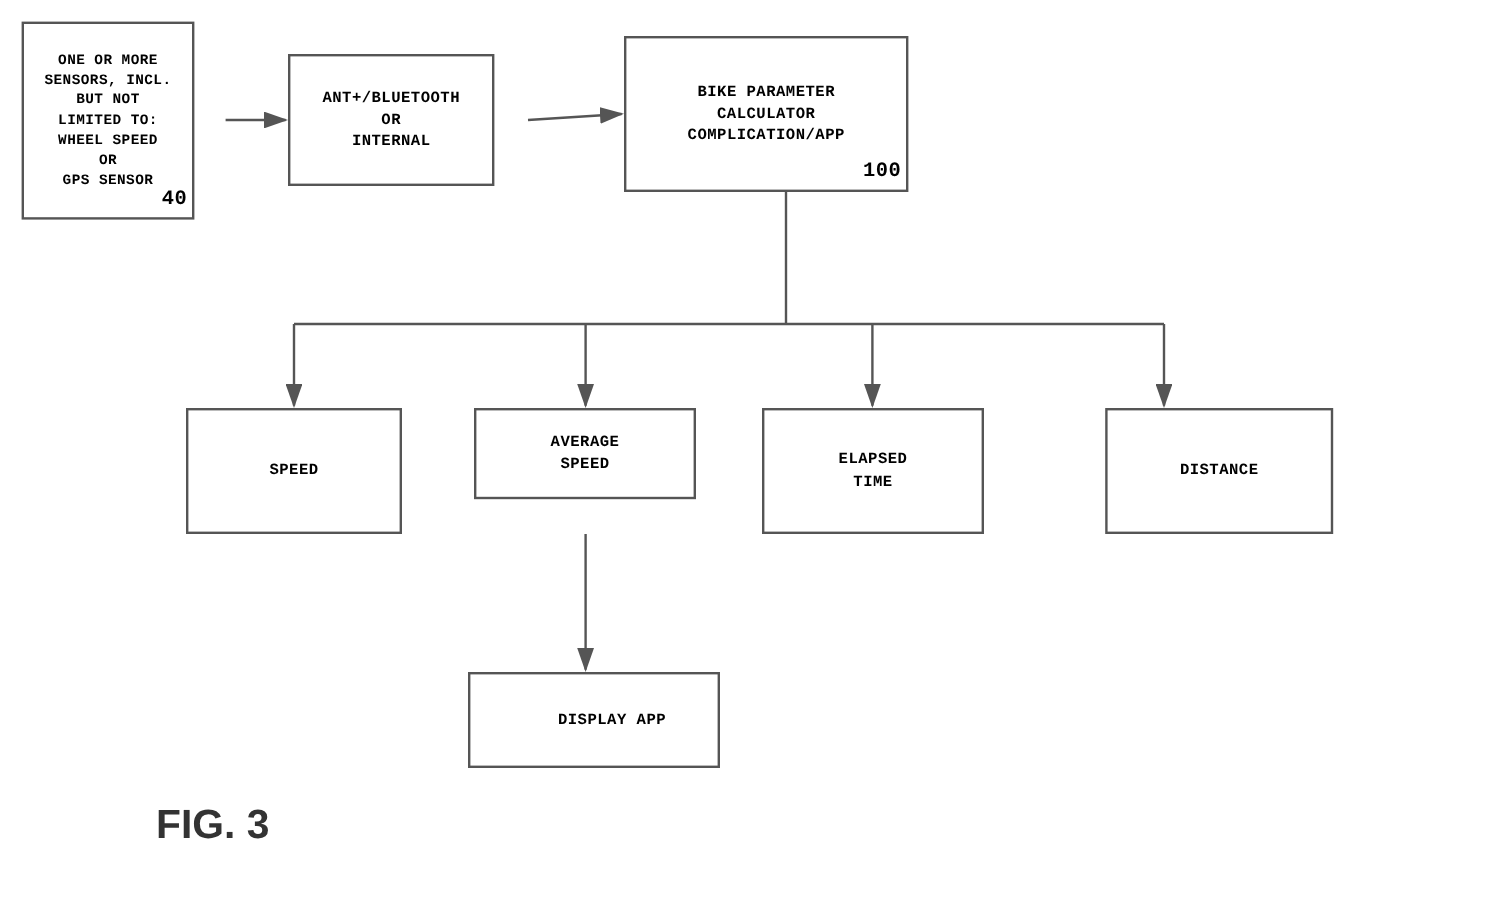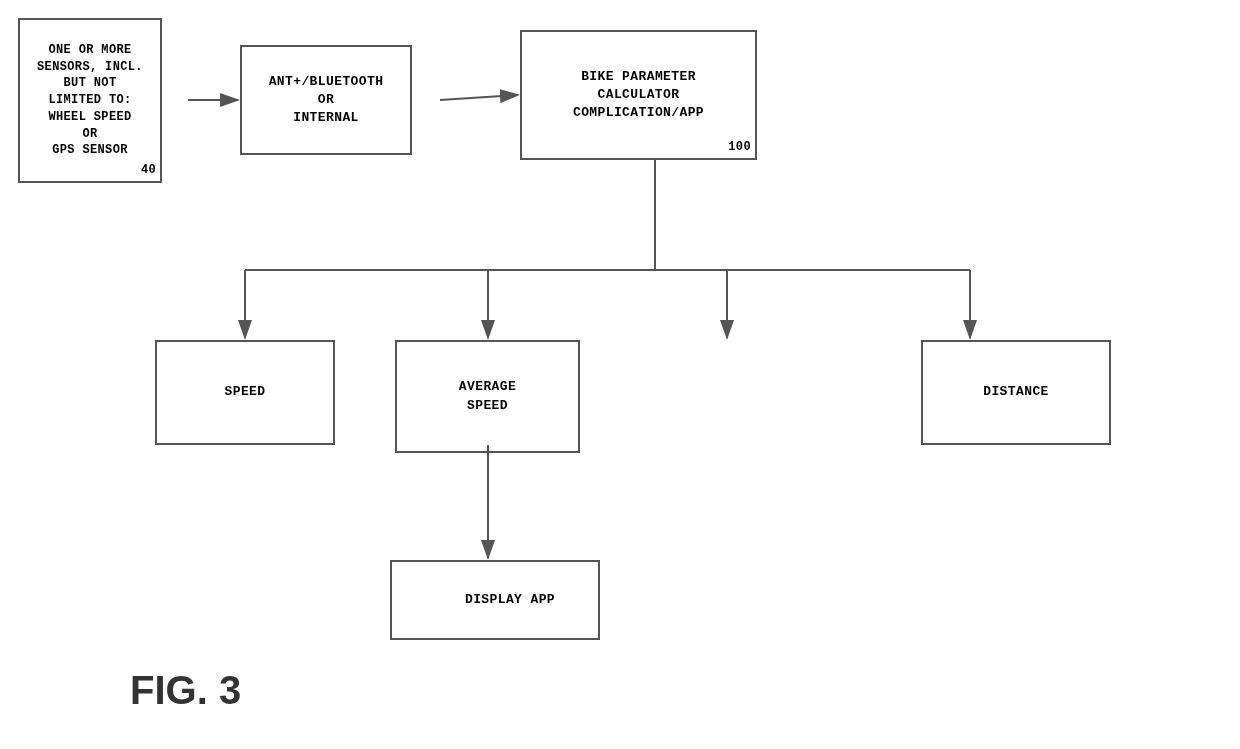--- a/index.html
+++ b/index.html
@@ -27,39 +27,39 @@
       justify-content: center;
       text-align: center;
       font-size: 13px;
       font-weight: bold;
       letter-spacing: 0.03em;
       line-height: 1.4;
     }
 
     .label-num {
       position: absolute;
-      font-size: 12px;
+      font-size: 17px;
       font-weight: bold;
       bottom: 2px;
       right: 4px;
     }
 
     
     .arrows-svg {
       position: absolute;
       top: 0;
       left: 0;
       width: 1240px;
       height: 749px;
       pointer-events: none;
     }
 
     .fig-label {
       position: absolute;
-      font-size: 40px;
+      font-size: 34px;
       font-weight: bold;
       font-family: Arial, sans-serif;
       color: #333;
     }
   </style>
 </head>
 <body>
 
 <div class="diagram-container">
 
@@ -74,24 +74,27 @@
 
   <div class="box" style="left:520px; top:30px; width:237px; height:130px;">
     <span>BIKE PARAMETER<br>CALCULATOR<br>COMPLICATION/APP</span>
     <span class="label-num">100</span>
   </div>
 
   <div class="box" style="left:155px; top:340px; width:180px; height:105px;">
     <span>SPEED</span>
   </div>
 
-  <div class="box" style="left:395px; top:340px; width:185px; height:113px;">
+  <div class="box" style="left:395px; top:340px; width:185px; height:76px;">
     <span>AVERAGE<br>SPEED</span>
   </div>
 
+  <div class="box" style="left:635px; top:340px; width:185px; height:105px;">
+    <span>ELAPSED<br>TIME</span>
+  </div>
 
   <div class="box" style="left:875px; top:340px; width:190px; height:105px;margin-left:46px;">
     <span>DISTANCE</span>
   </div>
 
   <div class="box" style="left:390px; top:560px; width:210px; height:80px;padding-left:30px;">
     <span>DISPLAY APP</span>
   </div>
 
   <div class="fig-label" style="left:130px; top:668px;">

